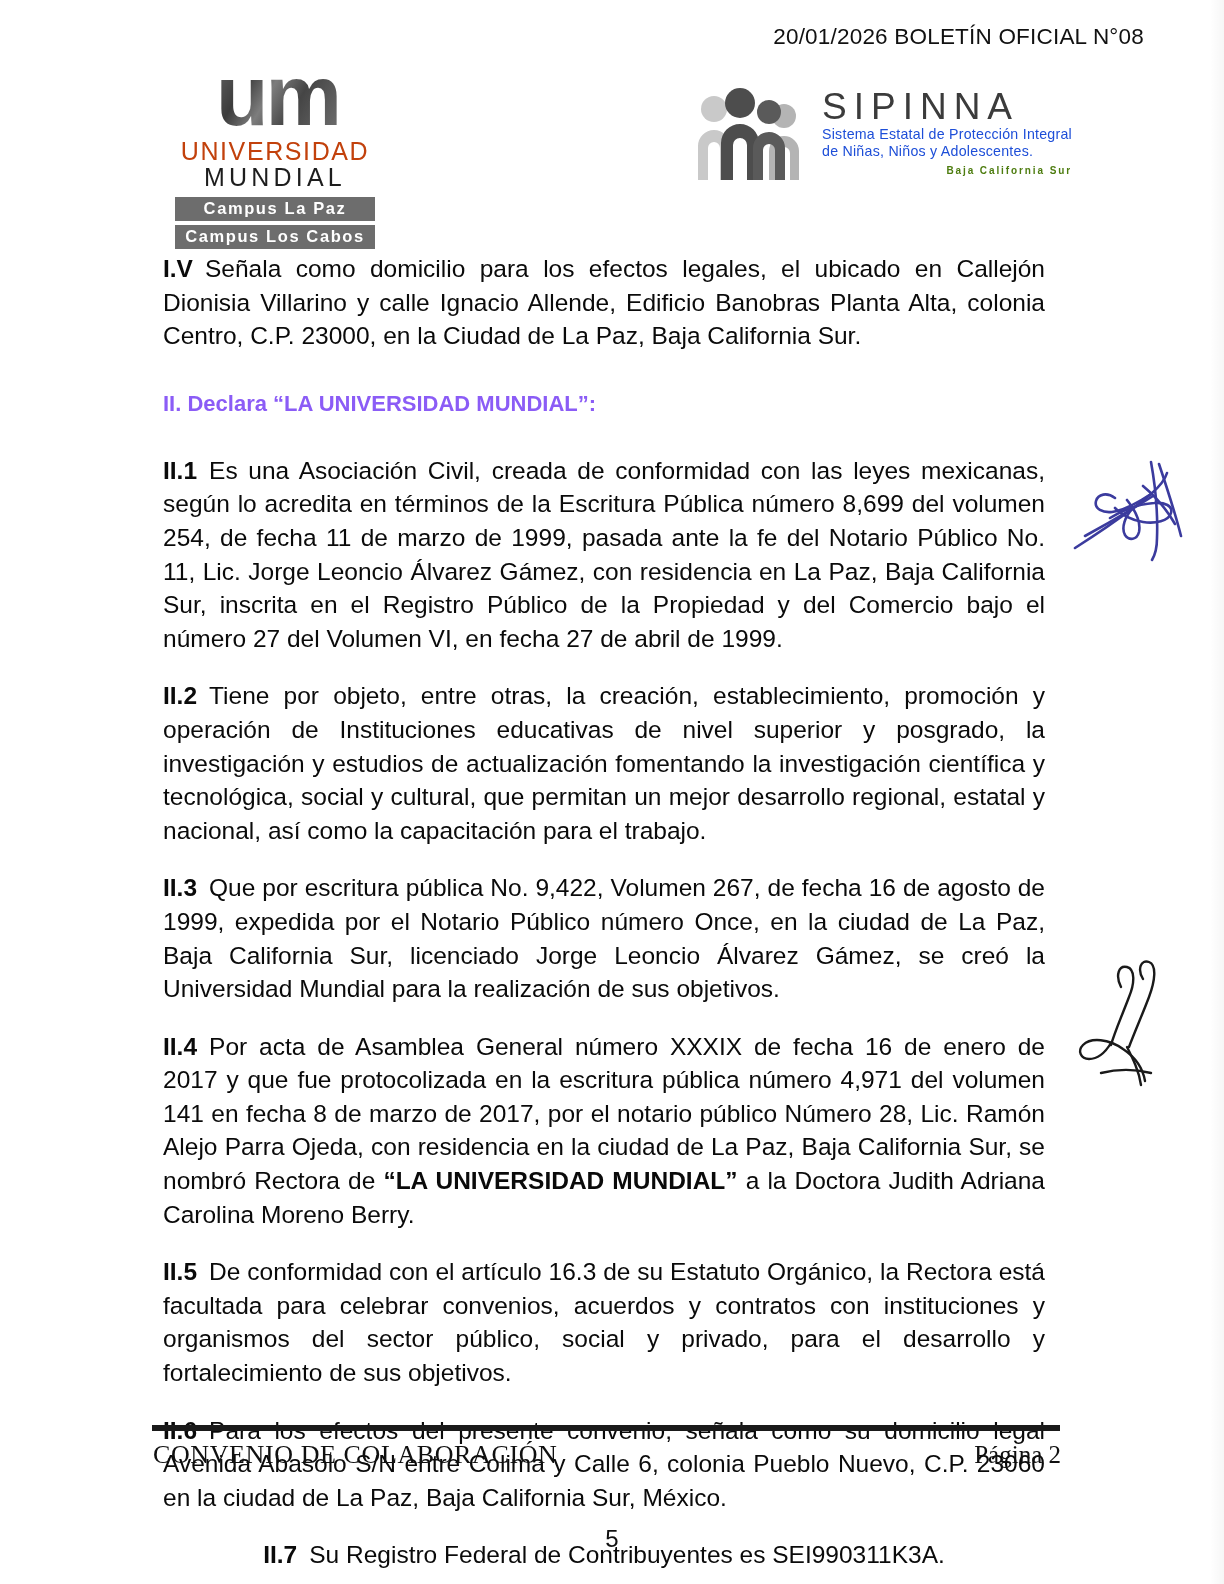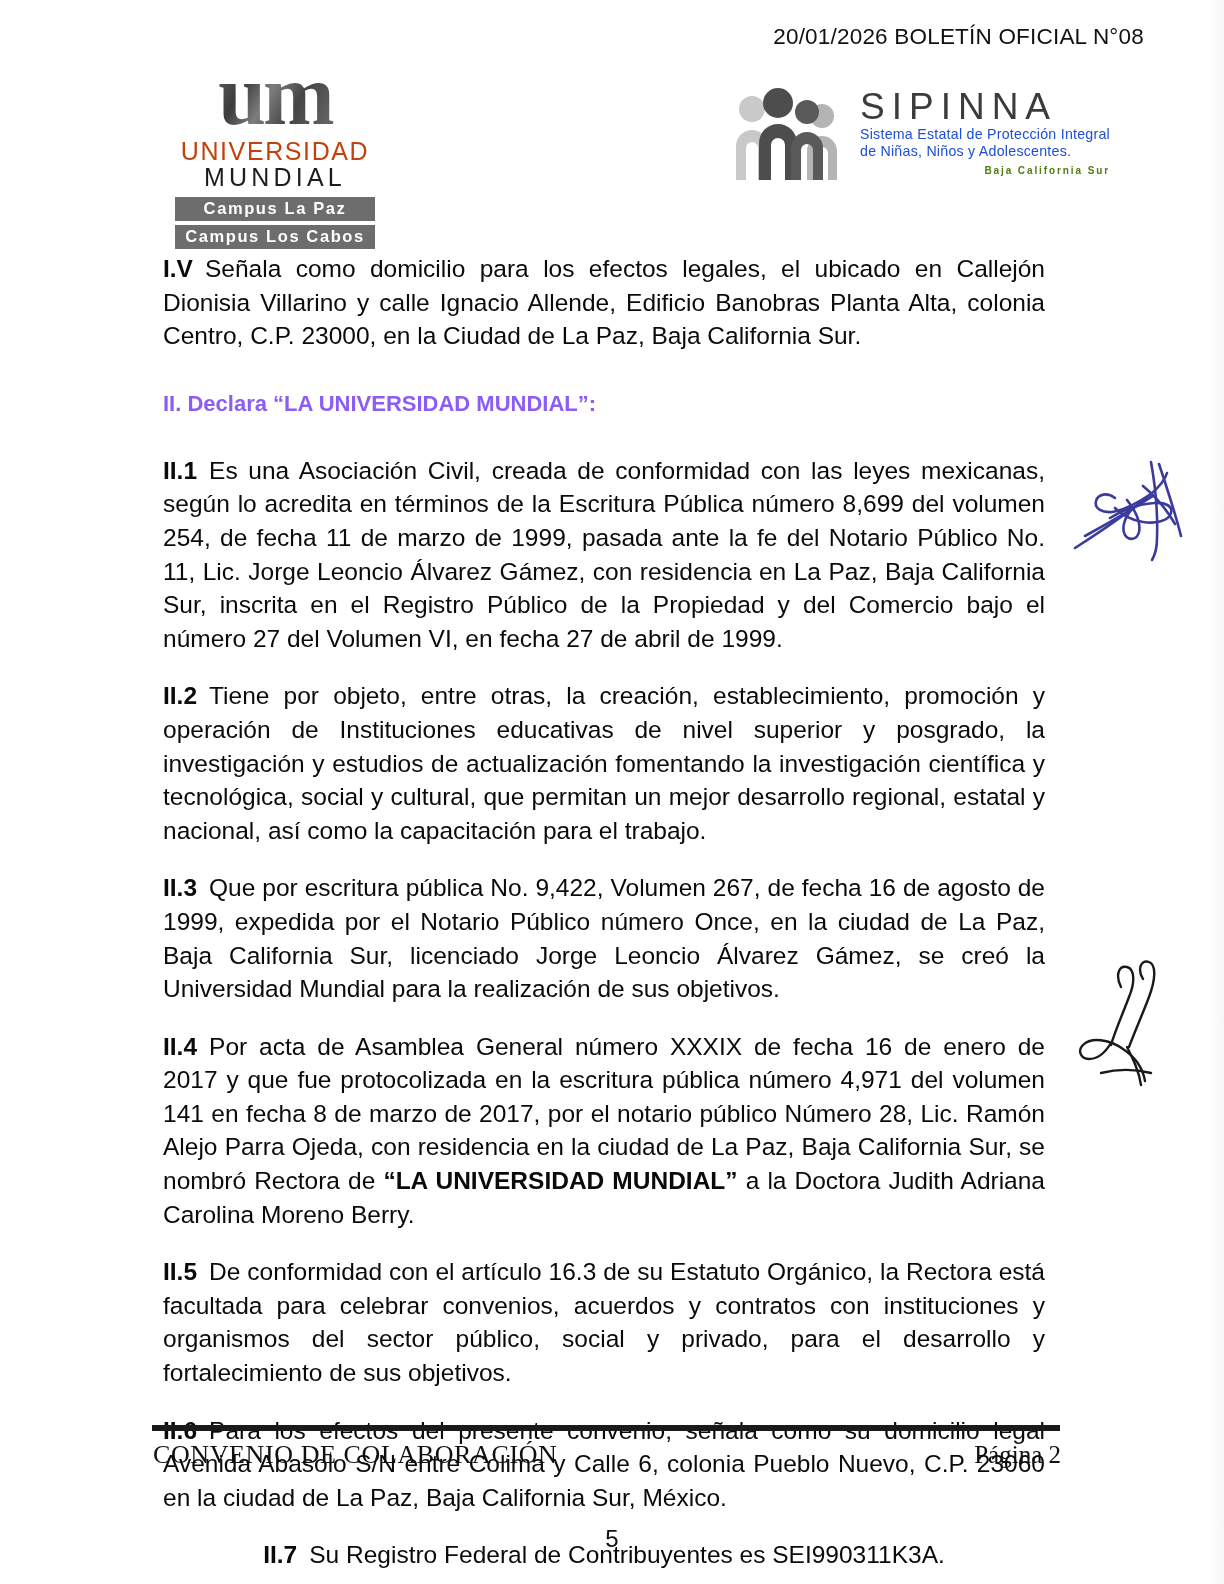--- a/index.html
+++ b/index.html
@@ -53,27 +53,27 @@
     top: 4px;
     width: 200px;
   }
   .um-mark {
     width: 128px;
     height: 72px;
     margin: 0 auto 6px auto;
     position: relative;
   }
   .um-mark .glyph {
-    font-family: Liberation Serif, serif;
+    font-family: Liberation Sans, sans-serif;
     font-size: 86px;
     font-weight: 700;
     line-height: 70px;
     letter-spacing: -3px;
     color: #4a4a4a;
-    text-align: center;
+    text-align: right;
     display: block;
     background: linear-gradient(120deg,#6a6a6a 0%,#3c3c3c 28%,#7d7d7d 46%,#454545 66%,#6e6e6e 100%);
     -webkit-background-clip: text;
     background-clip: text;
     color: transparent;
   }
   .um-name {
     text-align: center;
     line-height: 1.05;
   }
@@ -102,21 +102,21 @@
     letter-spacing: 1.6px;
     padding: 2px 6px 3px 6px;
     margin: 0 0 4px 0;
     text-align: center;
     white-space: nowrap;
   }
 
   
   .sipinna-logo {
     position: absolute;
-    left: 728px;
+    left: 690px;
     top: 30px;
     display: flex;
     align-items: flex-start;
   }
   .sipinna-figures {
     width: 118px;
     height: 96px;
     margin-right: 14px;
     flex: 0 0 auto;
   }

